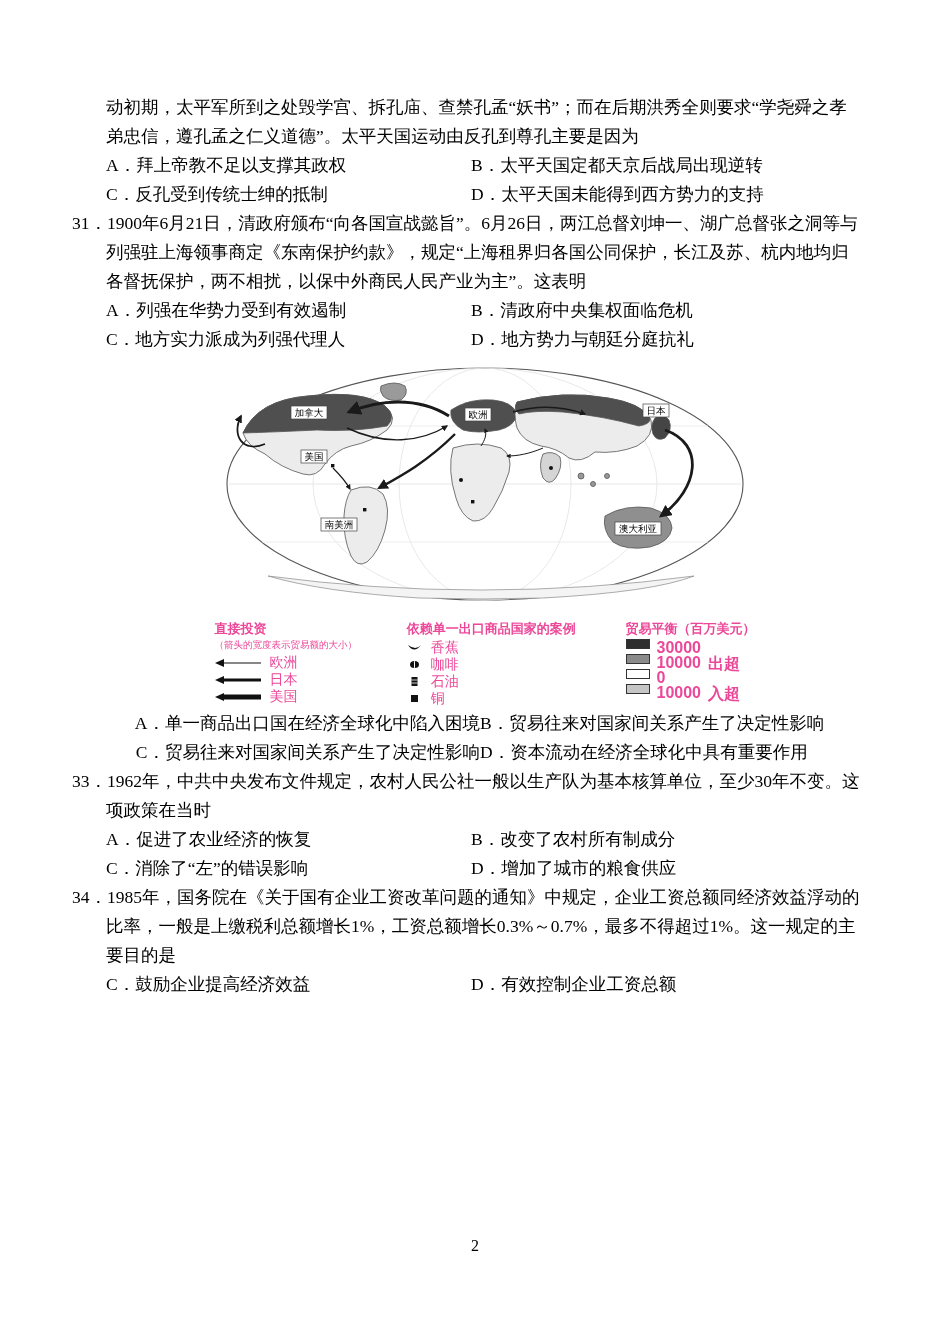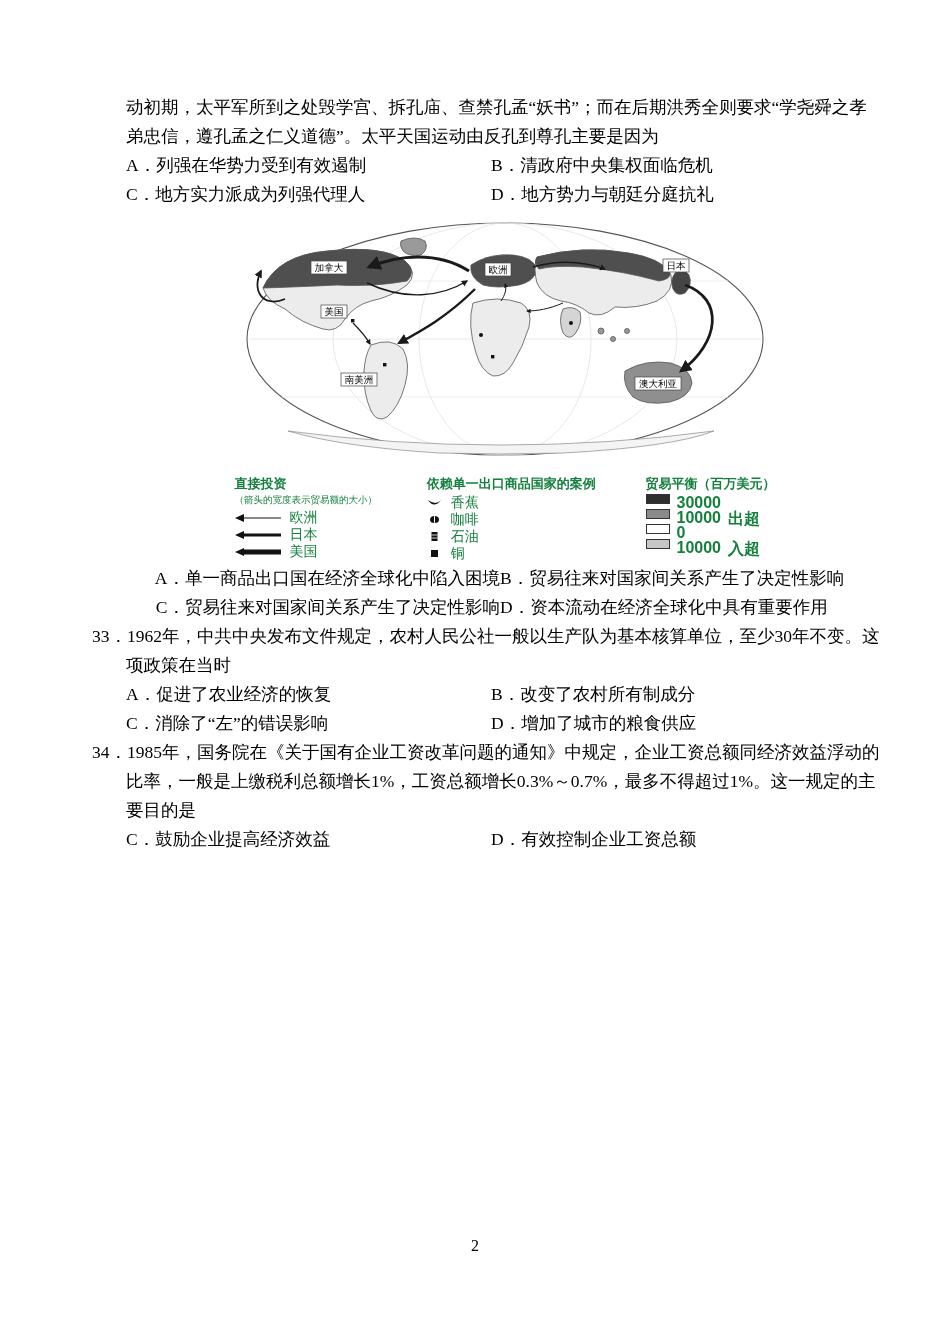--- a/index.html
+++ b/index.html
@@ -5,37 +5,37 @@
   * { box-sizing: border-box; }
   html, body { margin: 0; padding: 0; background: #ffffff; }
   .page {
     position: relative;
     width: 950px; height: 1342px;
     background: #ffffff;
     font-family: "Liberation Serif", "DejaVu Serif", serif;
     font-size: 17.5px; line-height: 29px; color: #000;
     overflow: hidden;
   }
-  .content { position: absolute; left: 92px; top: 93px; width: 792px; }
+  .content { position: absolute; left: 72px; top: 93px; width: 792px; }
   p { margin: 0; }
   .q { padding-left: 34px; }
   .stem { text-indent: -34px; }
   .stem.cont { text-indent: 0; }
   .opt-row { white-space: nowrap; }
   .opt { display: inline-block; }
   .c1 { width: 365px; }
   .c1w { width: 374px; text-align: right; }
 
   
   .figure { width: 545px; margin: 4px auto 2px; line-height: normal; }
   .map-svg { display: block; }
   .legend {
     display: flex; justify-content: space-between;
     margin-top: 8px; padding: 0 2px;
-    font-family: "Liberation Sans", "DejaVu Sans", sans-serif; color: #15803d;
+    font-family: "Liberation Sans", "DejaVu Sans", sans-serif; color: #ec4899;
   }
   .leg-col {}
   .leg-title { font-size: 13px; font-weight: bold; line-height: 16px; margin-bottom: 2px; }
   .leg-sub { font-size: 9.5px; line-height: 11px; margin-bottom: 4px; }
   .leg-row { font-size: 14px; height: 17px; display: flex; align-items: center; }
 
   .arr { width: 46px; height: 9px; position: relative; display: inline-block; margin-right: 9px; flex: 0 0 46px; }
   .arr::before {
     content: ""; position: absolute; left: 0; top: 50%; transform: translateY(-50%);
     width: 0; height: 0;
@@ -58,24 +58,33 @@
   .page-num { position: absolute; left: 0; right: 0; bottom: 86px; text-align: center; font-size: 16px; line-height: 20px; }
 </style>
 </head>
 <body>
 
 <div class="page">
   <div class="content">
 
     <div class="q">
       <p class="stem cont">动初期，太平军所到之处毁学宫、拆孔庙、查禁孔孟“妖书”；而在后期洪秀全则要求“学尧舜之孝弟忠信，遵孔孟之仁义道德”。太平天国运动由反孔到尊孔主要是因为</p>
-    </div>
-
-
-    <div class="q">
+      <div>
+        <div class="opt-row">
+          <span class="opt c1">A．拜上帝教不足以支撑其政权</span><span class="opt">B．太平天国定都天京后战局出现逆转</span>
+        </div>
+        <div class="opt-row">
+          <span class="opt c1">C．反孔受到传统士绅的抵制</span><span class="opt">D．太平天国未能得到西方势力的支持</span>
+        </div>
+      </div>
+    </div>
+
+
+    <div class="q">
+      <p class="stem"><span>31．</span><span>1900年6月21日，清政府颁布“向各国宣战懿旨”。6月26日，两江总督刘坤一、湖广总督张之洞等与列强驻上海领事商定《东南保护约款》，规定“上海租界归各国公同保护，长江及苏、杭内地均归各督抚保护，两不相扰，以保中外商民人民产业为主”。这表明</span></p>
       <div>
         <div class="opt-row">
           <span class="opt c1">A．列强在华势力受到有效遏制</span><span class="opt">B．清政府中央集权面临危机</span>
         </div>
         <div class="opt-row">
           <span class="opt c1">C．地方实力派成为列强代理人</span><span class="opt">D．地方势力与朝廷分庭抗礼</span>
         </div>
       </div>
     </div>
 

